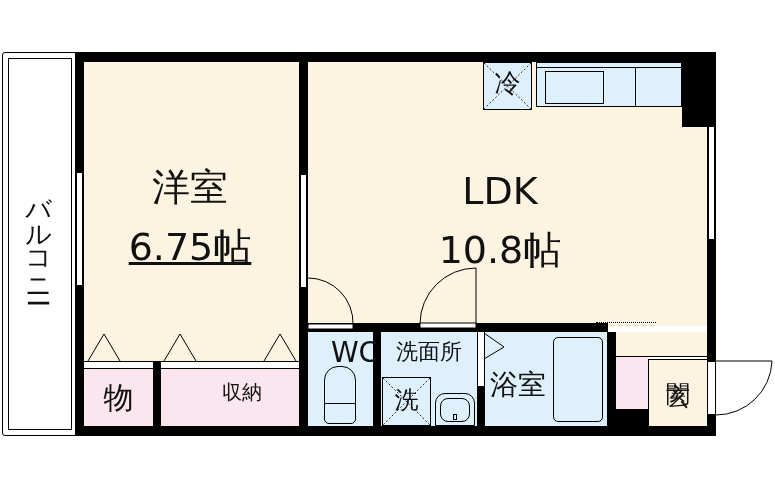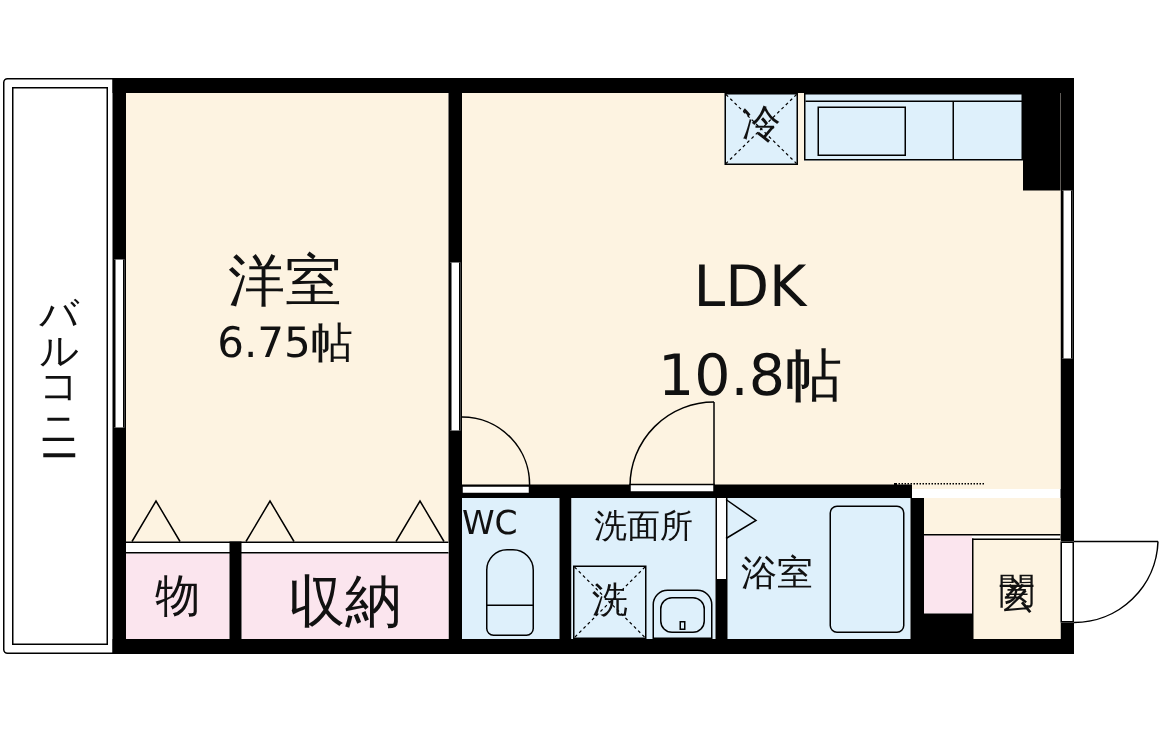--- a/index.html
+++ b/index.html
@@ -23,21 +23,21 @@
 </div>
 <div class="label" style="left:22px; top:180px; width:30px; font-size:26px; writing-mode:vertical-rl; letter-spacing:-2px;">バルコニー</div>
 
 <div class="abs wall" style="left:75px; top:52px; width:640px; height:10px;"></div>
 <div class="abs wall" style="left:75px; top:426px; width:640px; height:10px;"></div>
 <div class="abs wall" style="left:75px; top:52px; width:9px; height:384px;"></div>
 <div class="abs wall" style="left:707px; top:52px; width:9px; height:384px;"></div>
 
 <div class="abs floor-beige" style="left:84px; top:62px; width:215px; height:300px;"></div>
 <div class="label" style="left:110px; top:168px; width:160px; font-size:38px;">洋室</div>
-<div class="label" style="left:110px; top:214px; width:160px; font-size:28px;">6.75帖</div>
+<div class="label" style="left:110px; top:228px; width:160px; font-size:38px;text-decoration:underline;">6.75帖</div>
 
 <div class="abs floor-beige" style="left:308px; top:62px; width:399px; height:264px;"></div>
 <div class="label" style="left:420px; top:172px; width:160px; font-size:38px;">LDK</div>
 <div class="label" style="left:420px; top:231px; width:160px; font-size:38px;">10.8帖</div>
 
 <div class="abs floor-blue" style="left:536px; top:62px; width:146px; height:45px; border:1px solid #000;"></div>
 <div class="abs" style="left:545px; top:71px; width:59px; height:33px; border:1px solid #000;"></div>
 <div class="abs" style="left:635px; top:68px; width:1px; height:38px; background:#000;"></div>
 <div class="abs" style="left:537px; top:67px; width:145px; height:1px; background:#000;"></div>
 <div class="abs wall" style="left:682px; top:62px; width:25px; height:65px;"></div>
@@ -62,25 +62,25 @@
 <div class="abs floor-pink" style="left:84px; top:369px; width:69px; height:57px;"></div>
 <div class="abs floor-pink" style="left:161px; top:369px; width:138px; height:57px;"></div>
 <div class="abs winh" style="left:84px; top:361px; width:215px; height:8px;"></div>
 <div class="abs wall" style="left:153px; top:361px; width:8px; height:65px;"></div>
 <svg width="220" height="20" style="left:84px; top:334px;">
   <polyline points="4,27 20,0 36,27" fill="none" stroke="#000" stroke-width="1"></polyline>
   <polyline points="80,27 96,0 112,27" fill="none" stroke="#000" stroke-width="1"></polyline>
   <polyline points="180,27 196,0 212,27" fill="none" stroke="#000" stroke-width="1"></polyline>
 </svg>
 <div class="label" style="left:84px; top:382px; width:69px; font-size:30px;">物</div>
-<div class="label" style="left:161px; top:382px; width:138px; font-size:38px;">収納</div>
+<div class="label" style="left:161px; top:382px; width:138px; font-size:20px;padding-left:12px;">収納</div>
 
 <div class="abs floor-blue" style="left:308px; top:332px; width:65px; height:94px;"></div>
 <div class="abs wall" style="left:373px; top:332px; width:8px; height:94px;"></div>
-<div class="label" style="left:292px; top:338px; width:69px; font-size:22px;">WC</div>
+<div class="label" style="left:320px; top:338px; width:69px; font-size:28px;">WC</div>
 <div class="abs" style="left:324px; top:366px; width:32px; height:58px; border:1px solid #000; border-radius:14px 14px 5px 5px;"></div>
 <div class="abs" style="left:324px; top:403px; width:32px; height:1px; background:#000;"></div>
 
 <div class="abs floor-blue" style="left:381px; top:332px; width:96px; height:94px;"></div>
 <div class="label" style="left:381px; top:340px; width:96px; font-size:22px;">洗面所</div>
 <div class="abs" style="left:382px; top:377px; width:49px; height:49px; border:1px solid #000;">
   <svg width="49" height="49" style="left:0; top:0;">
     <line x1="0" y1="0" x2="47" y2="47" stroke="#000" stroke-dasharray="2,2" stroke-width="0.8"></line>
     <line x1="47" y1="0" x2="0" y2="47" stroke="#000" stroke-dasharray="2,2" stroke-width="0.8"></line>
   </svg>
@@ -89,21 +89,21 @@
 <div class="abs" style="left:435px; top:393px; width:40px; height:33px; border:1px solid #000; border-radius:10px 10px 0 0;"></div>
 <div class="abs" style="left:440px; top:398px; width:30px; height:24px; border:1px solid #000; border-radius:8px;"></div>
 <div class="abs" style="left:453px; top:414px; width:4px; height:6px; border:1px solid #000;"></div>
 
 <div class="abs floor-blue" style="left:485px; top:332px; width:122px; height:94px;"></div>
 <div class="abs wall" style="left:477px; top:386px; width:8px; height:40px;"></div>
 <div class="abs" style="left:477px; top:332px; width:8px; height:54px; background:#fff; border-left:1px solid #000; border-right:1px solid #000;"></div>
 <svg width="30" height="30" style="left:484px; top:333px;">
   <polyline points="0,0 20,14 0,26" fill="none" stroke="#000" stroke-width="1"></polyline>
 </svg>
-<div class="label" style="left:485px; top:370px; width:66px; font-size:24px;">浴室</div>
+<div class="label" style="left:485px; top:370px; width:66px; font-size:28px;">浴室</div>
 <div class="abs" style="left:553px; top:337px; width:50px; height:85px; border:1px solid #000; border-radius:5px;"></div>
 <div class="abs wall" style="left:607px; top:332px; width:9px; height:94px;"></div>
 
 <svg width="60" height="50" style="left:308px; top:270px;">
   <path d="M0,8 A45,45 0 0 1 45,55" fill="none" stroke="#000" stroke-width="1"></path>
   <rect x="0" y="54" width="45" height="5" fill="#fff" stroke="#000" stroke-width="1"></rect>
 </svg>
 <svg width="60" height="70" style="left:420px; top:268px;">
   <path d="M56,0 A56,56 0 0 0 0,56" fill="none" stroke="#000" stroke-width="1"></path>
   <line x1="56" y1="0" x2="56" y2="56" stroke="#000" stroke-width="1"></line>

